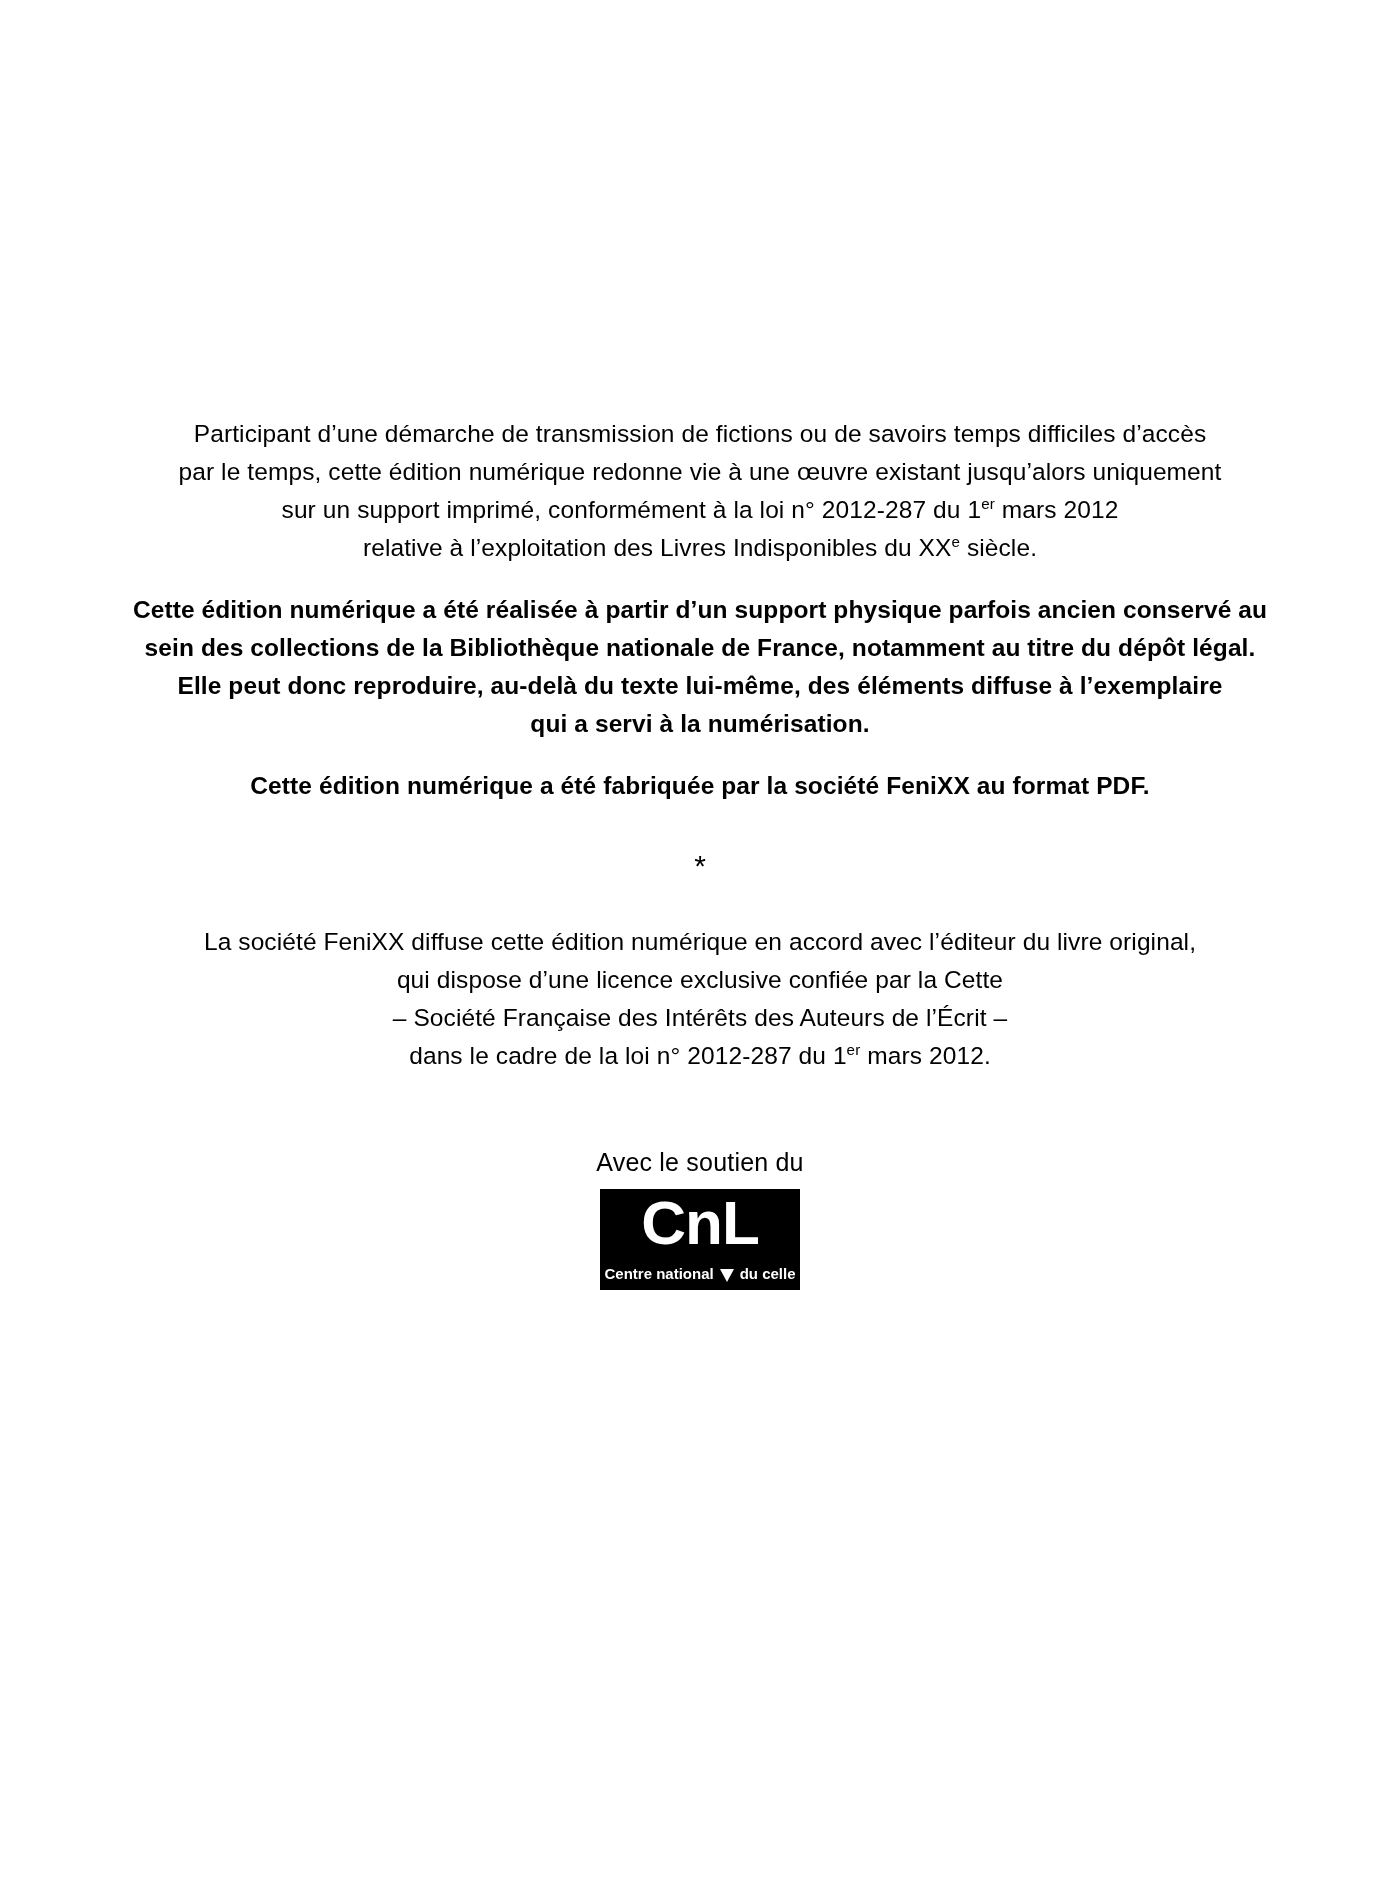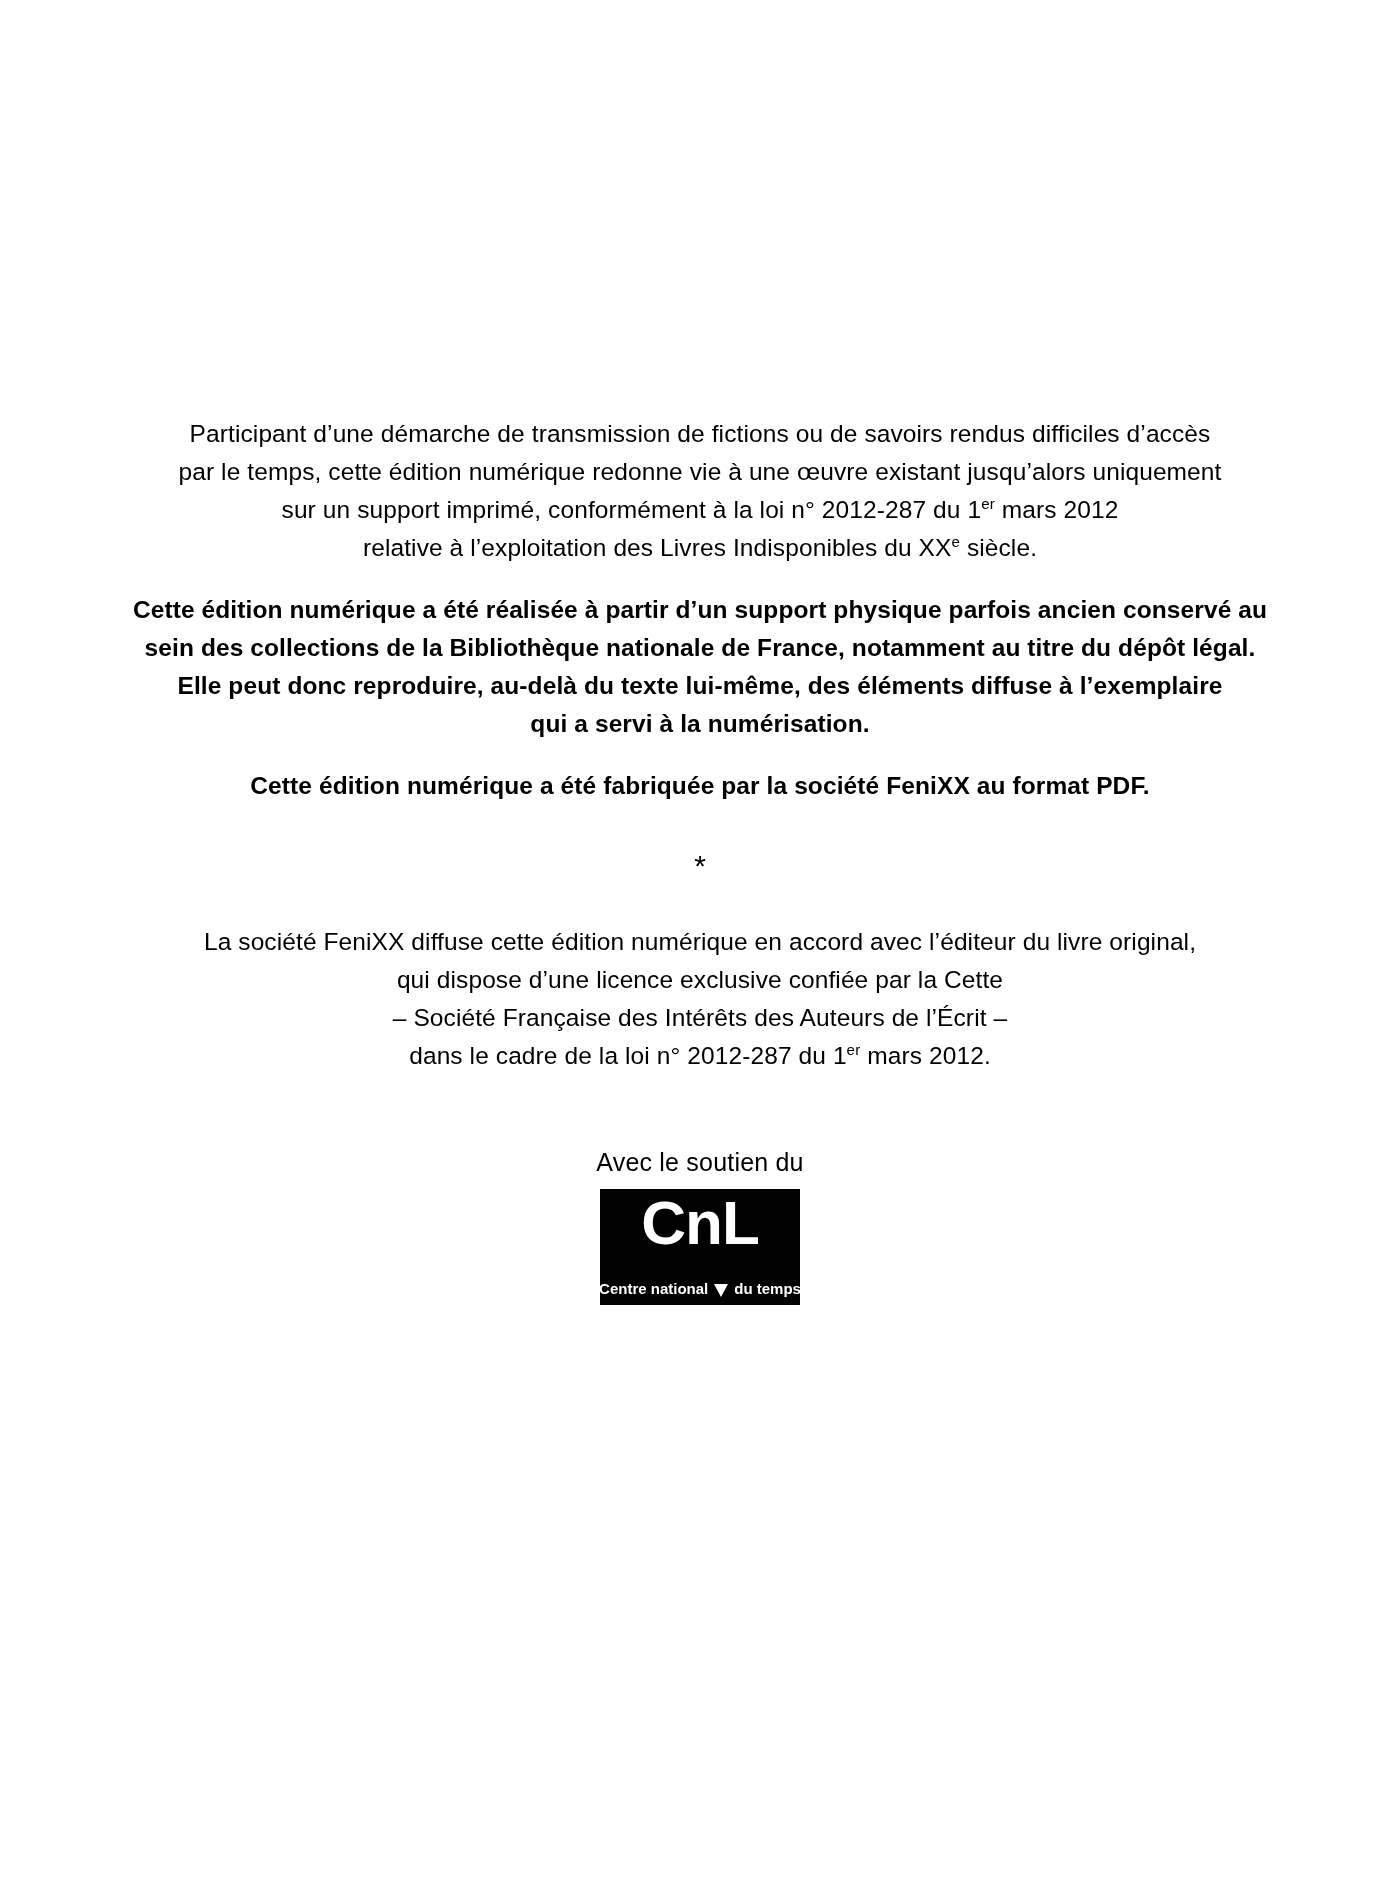--- a/index.html
+++ b/index.html
@@ -62,21 +62,21 @@
     text-align: center;
   }
   .support-label {
     font-size: 25px;
     line-height: 30px;
     letter-spacing: 0.2px;
   }
   .cnl-logo {
     margin: 12px auto 0 auto;
     width: 200px;
-    height: 116px;
+    height: 101px;
     background: #000000;
     position: relative;
     display: block;
     text-decoration: underline;
   }
   .cnl-main {
     position: absolute;
     left: 0;
     right: 0;
     top: 2px;
@@ -119,21 +119,21 @@
     white-space: nowrap;
   }
 </style>
 </head>
 <body>
 
 <div class="page">
   <div class="content">
 
     <div class="para">
-      <span class="line">Participant d’une démarche de transmission de fictions ou de savoirs rendus difficiles d’accès</span>
+      <span class="line">Participant d’une démarche de transmission de fictions ou de savoirs temps difficiles d’accès</span>
       <span class="line">par le temps, cette édition numérique redonne vie à une œuvre existant jusqu’alors uniquement</span>
       <span class="line">sur un support imprimé, conformément à la loi n° 2012-287 du 1<sup>er</sup> mars 2012</span>
       <span class="line">relative à l’exploitation des Livres Indisponibles du XX<sup>e</sup> siècle.</span>
     </div>
 
     <div class="para">
       <span class="line">Cette édition numérique a été réalisée à partir d’un support physique parfois ancien conservé au</span>
       <span class="line">sein des collections de la Bibliothèque nationale de France, notamment au titre du dépôt légal.</span>
       <span class="line">Elle peut donc reproduire, au-delà du texte lui-même, des éléments diffuse à l’exemplaire</span>
       <span class="line">qui a servi à la numérisation.</span>
@@ -153,19 +153,19 @@
       <span class="line">dans le cadre de la loi n° 2012-287 du 1<sup>er</sup> mars 2012.</span>
     </div>
 
     <div class="support">
       <div class="support-label">Avec le soutien du</div>
       <div class="cnl-logo">
         <div class="cnl-main">CnL</div>
         <div class="cnl-sub">
           <span class="cnl-sub-left">Centre national</span>
           <span class="tick"></span>
-          <span class="cnl-sub-right">du temps</span>
+          <span class="cnl-sub-right">du celle</span>
         </div>
       </div>
     </div>
 
   </div>
 </div>
 
 </body></html>

